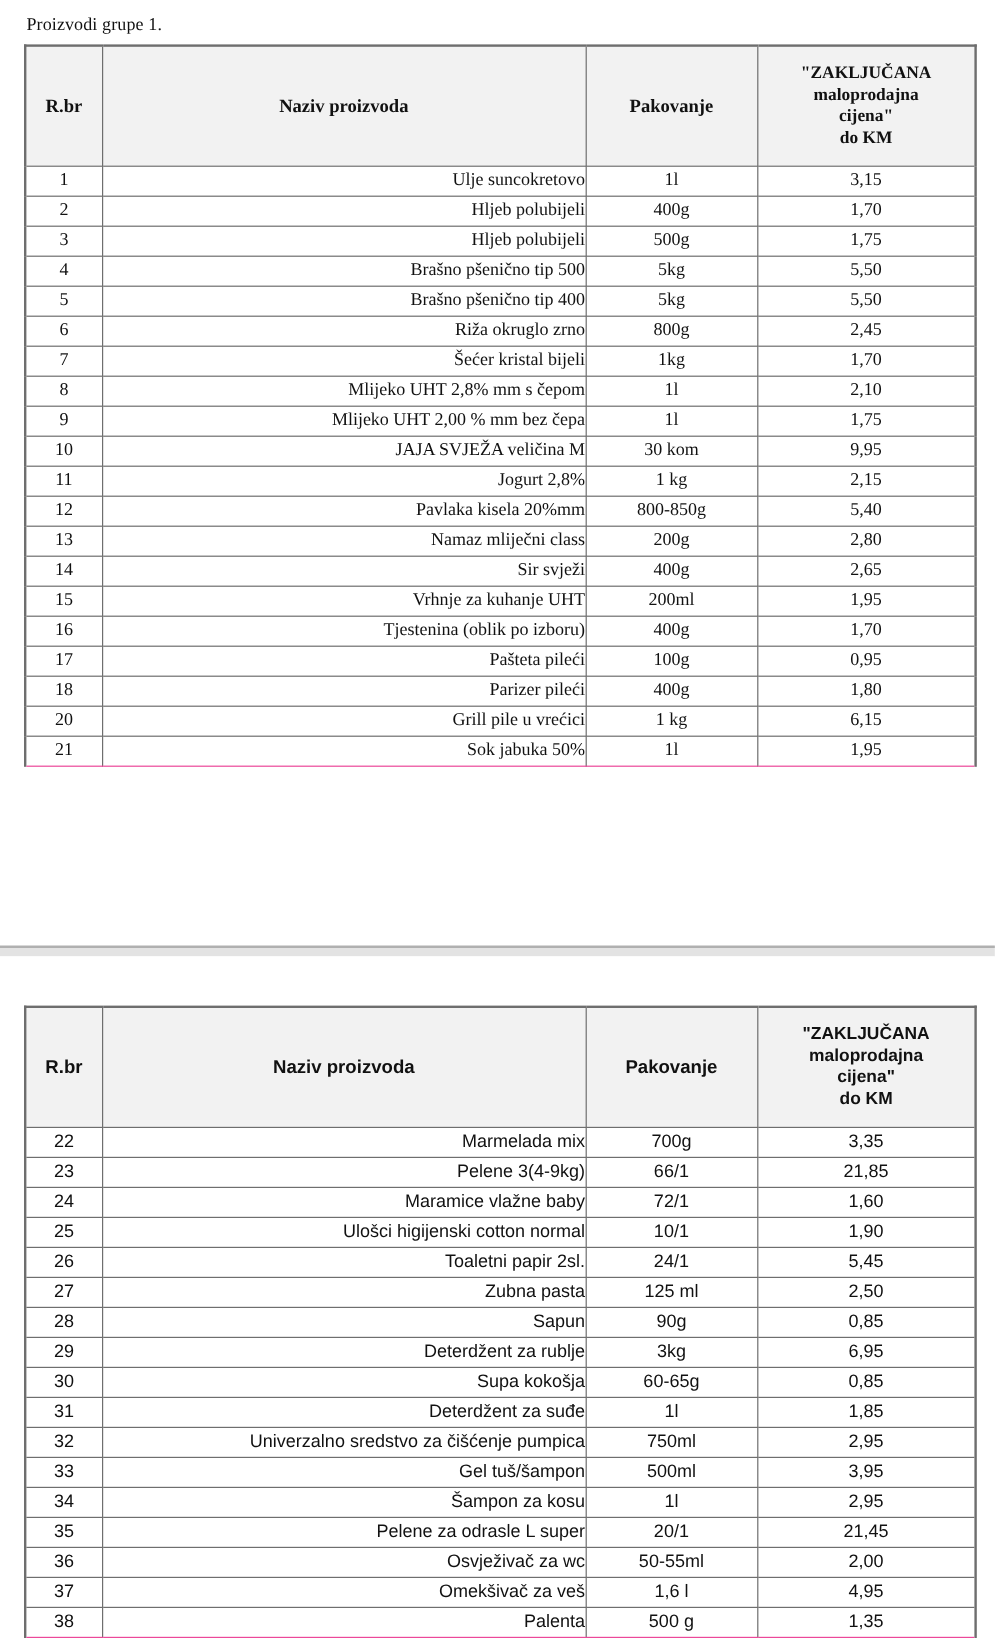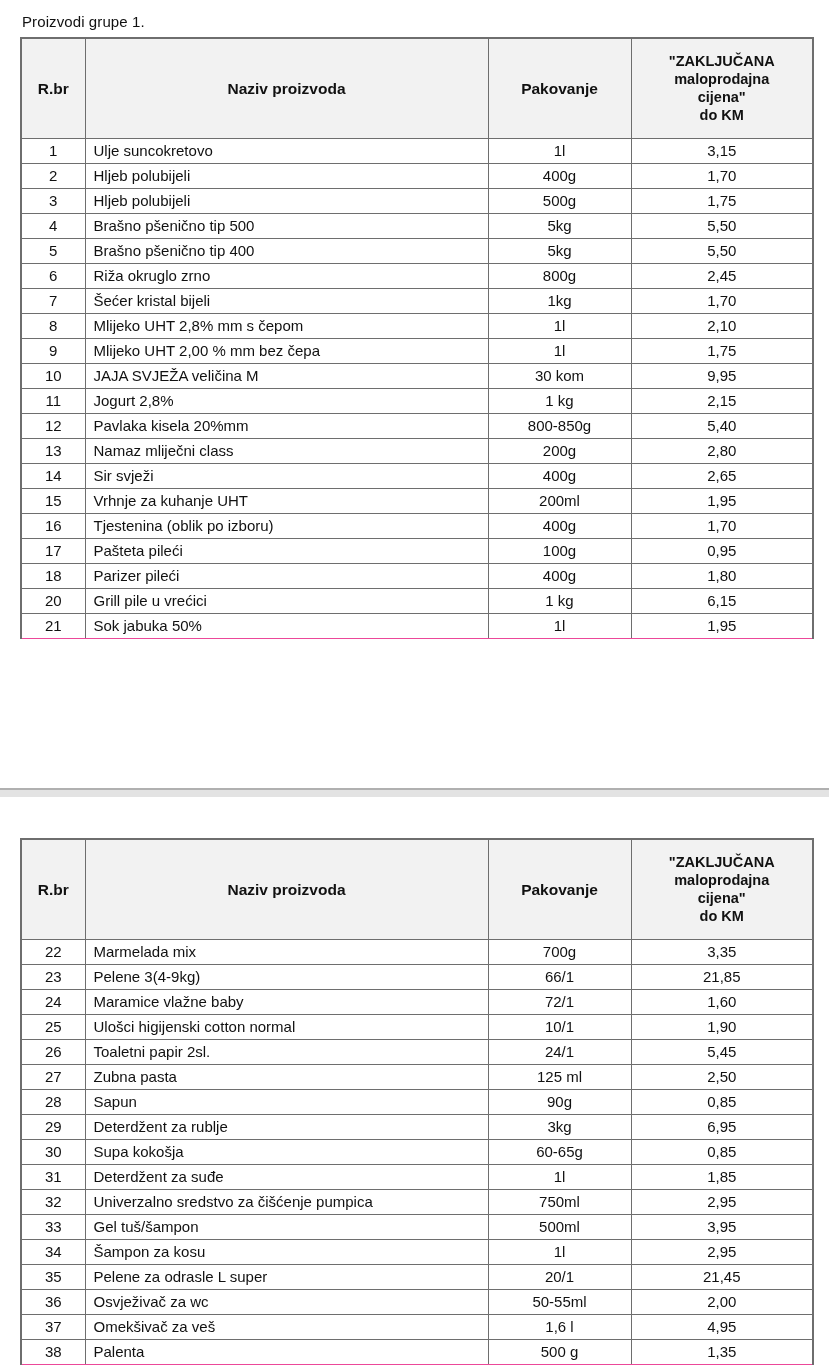--- a/index.html
+++ b/index.html
@@ -16,21 +16,21 @@
     overflow: hidden;
   }
 
   
   .page {
     position: absolute;
     left: 0;
     width: 829px;
     background: #ffffff;
   }
-  #page-1 { top: 0; height: 789px; }
+  #page-1 { top: 0; height: 789px; font-family: Liberation Serif, serif; }
   #page-2 { top: 797px; height: 569px; }
 
   .page-break {
     position: absolute;
     left: 0;
     top: 788px;
     width: 829px;
     height: 9px;
     background: #e3e3e3;
     border-top: 2px solid #b0b0b0;
@@ -90,21 +90,21 @@
     line-height: 18px;
   }
 
   .price-table tbody td {
     height: 25px;
     line-height: 23px;
     vertical-align: middle;
     background: #ffffff;
   }
   td.cell-rbr   { text-align: center; }
-  td.cell-name  { text-align: left; padding-left: 8px; margin-top: 24px; }
+  td.cell-name  { text-align: right; padding-left: 8px; margin-top: 24px; }
   td.cell-pack  { text-align: center; }
   td.cell-price { text-align: center; }
 
   .price-table tbody tr:last-child td { border-bottom: 1px solid #ec4899; }
   .price-table thead th { border-top: 2px solid #6e6e6e; }
   .price-table th:first-child,
   .price-table td:first-child { border-left: 2px solid #6e6e6e; }
   .price-table th:last-child,
   .price-table td:last-child { border-right: 2px solid #6e6e6e; }
 </style>

